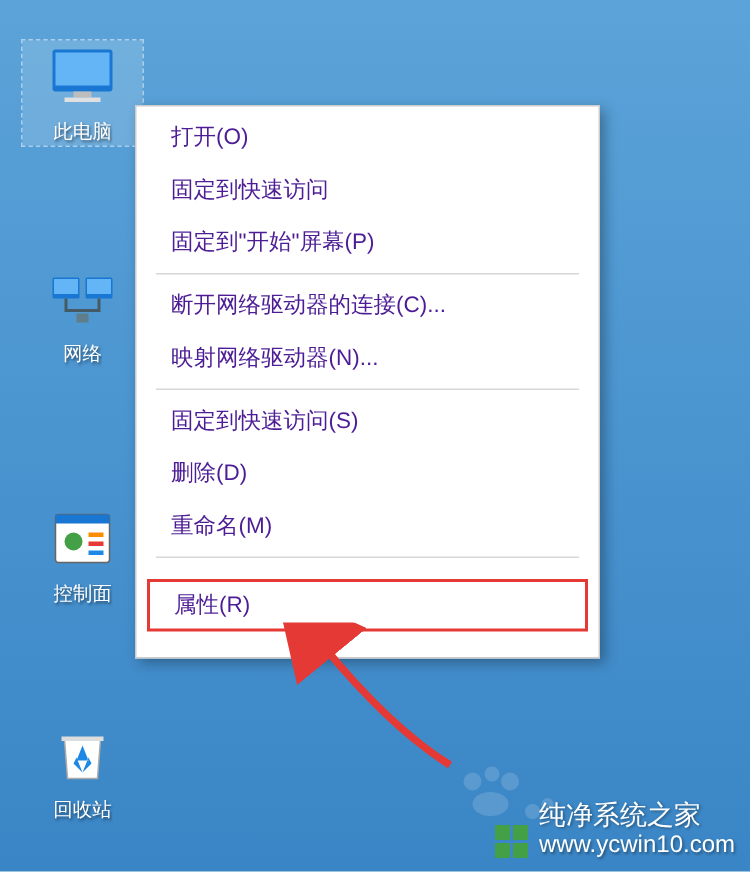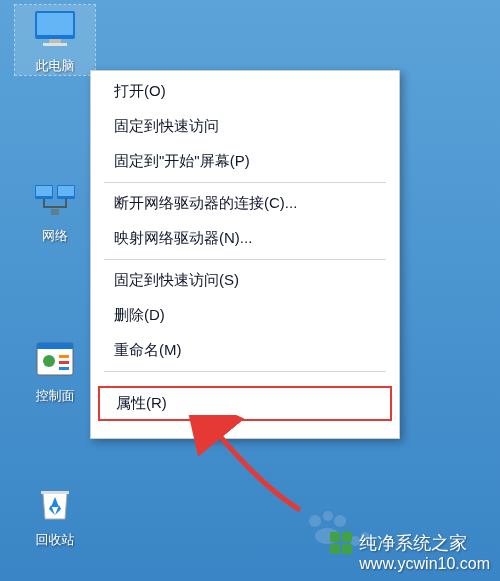--- a/index.html
+++ b/index.html
@@ -42,21 +42,21 @@
       left: 90px;
       width: 310px;
       background: #fff;
       border: 1px solid #ccc;
       box-shadow: 3px 3px 8px rgba(0,0,0,0.3);
       padding: 3px;
     }
     .menu-item {
       padding: 8px 20px;
       font-size: 15px;
-      color: #0f172a;
+      color: #4c1d95;
       cursor: default;
     }
     .menu-separator {
       height: 1px;
       background: #d7d7d7;
       margin: 3px 10px;
     }
     .menu-item.highlighted {
       border: 2px solid #e53935;
       margin: 14px 4px;
@@ -66,21 +66,21 @@
       position: absolute;
       top: 415px;
       left: 180px;
       pointer-events: none;
     }
     .watermark {
       position: absolute;
       bottom: 8px;
       right: 10px;
       display: flex;
-      align-items: flex-start;
+      align-items: flex-end;
       gap: 6px;
     }
     .watermark-logo {
       width: 24px;
       height: 24px;
     }
     .watermark-text {
       color: #fff;
       font-size: 18px;
       font-weight: 400;
@@ -90,21 +90,21 @@
       position: absolute;
       bottom: 20px;
       right: 120px;
       opacity: 0.15;
       pointer-events: none;
     }
   </style>
 </head>
 <body>
 
-<div class="desktop-icon selected" style="top:5px;left:15px">
+<div class="desktop-icon selected" style="top:27px;left:15px">
   <svg class="icon-img" viewBox="0 0 48 48">
     <rect x="4" y="6" width="40" height="28" rx="2" fill="#1976d2"></rect>
     <rect x="6" y="8" width="36" height="22" fill="#64b5f6"></rect>
     <rect x="18" y="34" width="12" height="4" fill="#bdbdbd"></rect>
     <rect x="12" y="38" width="24" height="3" fill="#e0e0e0"></rect>
   </svg>
   <span class="icon-label">此电脑</span>
 </div>
 
 <div class="desktop-icon" style="top:175px;left:15px">

